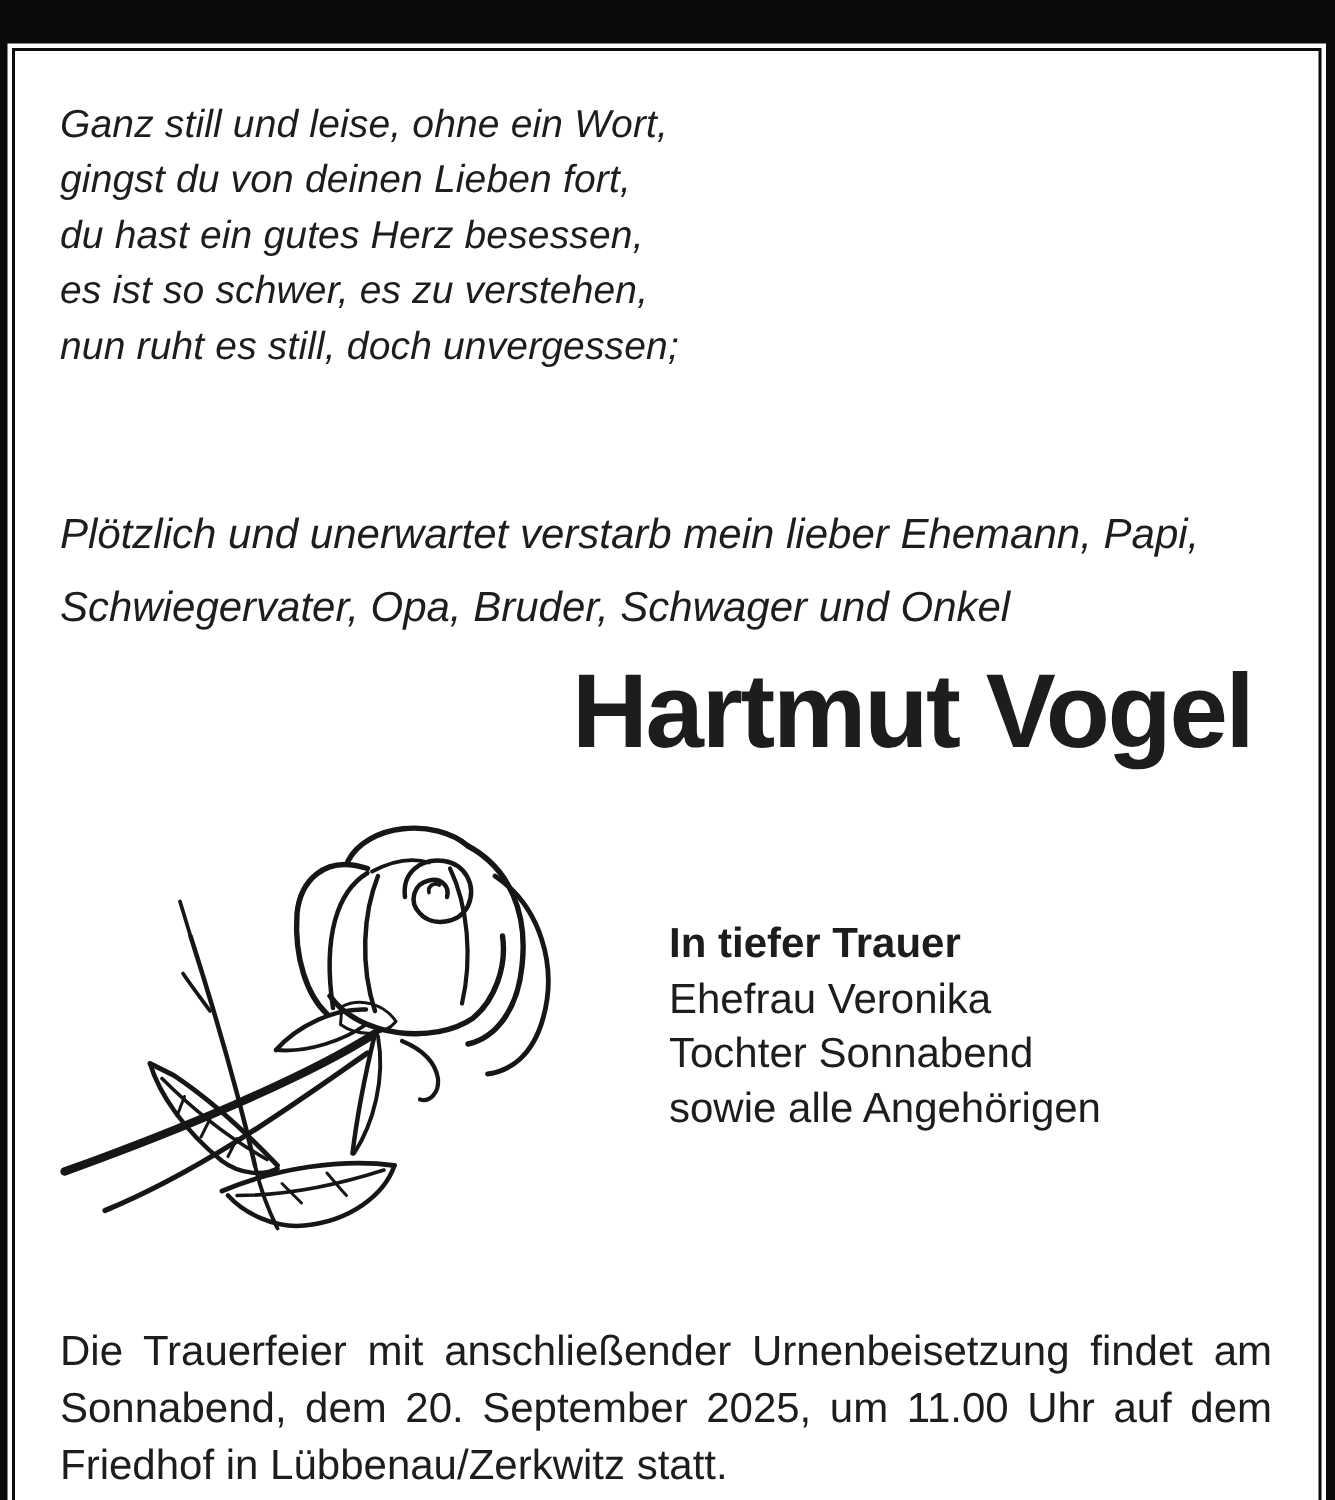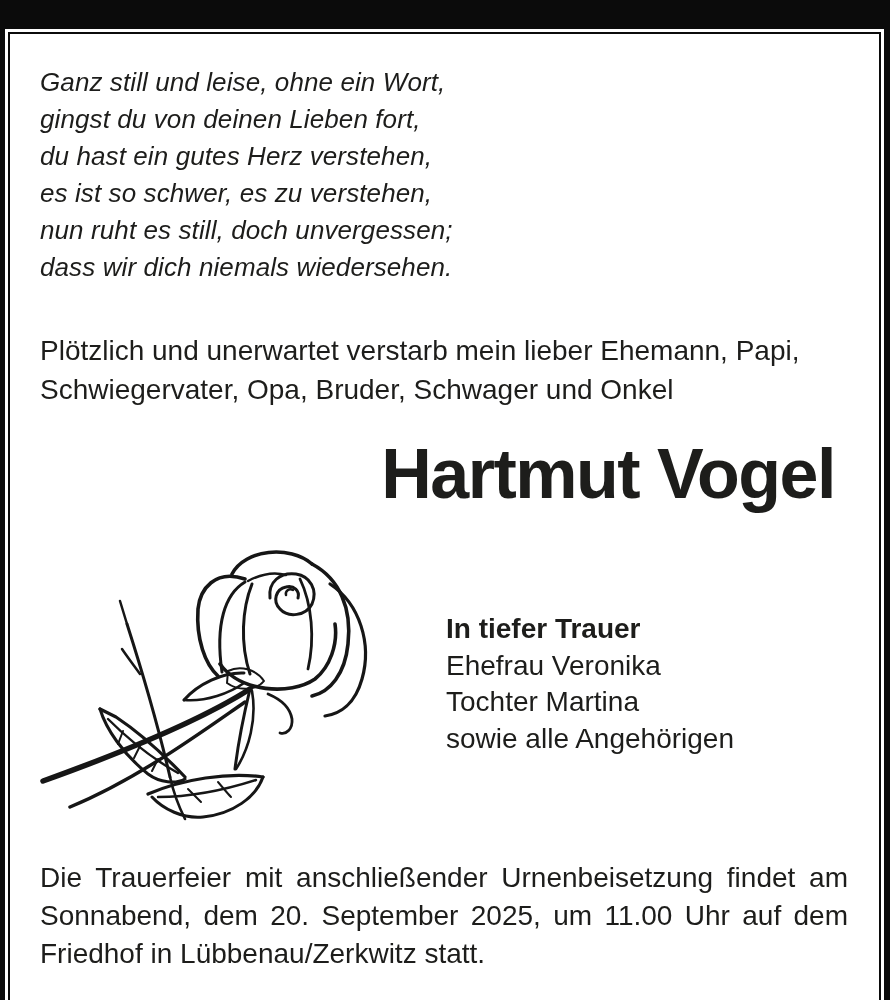--- a/index.html
+++ b/index.html
@@ -23,59 +23,58 @@
     border:2.5px solid #0b0b0b;background:#ffffff;
     position:relative;
   }
   .poem{
     position:absolute;left:30px;top:30px;
     font-size:26px;line-height:37px;font-style:italic;
     letter-spacing:.1px;
   }
   .intro{
     position:absolute;left:30px;top:297px;width:806px;
-    font-size:28px;line-height:39px;
+    font-size:28px;line-height:49px;font-style:italic;
   }
   .name{
     position:absolute;right:44px;top:405px;
     font-size:70px;font-weight:bold;letter-spacing:-1.5px;
     line-height:1;white-space:nowrap;
   }
   .dates{
     position:absolute;left:393px;top:492px;
     font-size:28px;white-space:nowrap;
   }
   .dates .birth{margin-right:42px;}
   .rose{position:absolute;left:18px;top:505px;}
   .mourning{
     position:absolute;left:436px;top:577px;
     font-size:28px;line-height:36.6px;
   }
   .mourning .head{font-weight:bold;}
   .funeral{
-    position:absolute;left:30px;top:825px;width:808px;
+    position:absolute;left:30px;top:848px;width:808px;
     font-size:28px;line-height:38px;
     text-align:justify;
   }
   .rose path{fill:none;stroke:#161616;stroke-linecap:round;stroke-linejoin:round;}
 </style>
 </head>
 <body>
 
 <div class="frame-outer">
  <div class="frame-gap">
   <div class="frame-inner">
 
     <div class="poem">
       <div>Ganz still und leise, ohne ein Wort,</div>
       <div>gingst du von deinen Lieben fort,</div>
-      <div>du hast ein gutes Herz verstehen,</div>
+      <div>du hast ein gutes Herz besessen,</div>
       <div>es ist so schwer, es zu verstehen,</div>
       <div>nun ruht es still, doch unvergessen;</div>
-      <div>dass wir dich niemals wiedersehen.</div>
     </div>
 
     <div class="intro">Plötzlich und unerwartet verstarb mein lieber Ehemann, Papi, Schwiegervater, Opa, Bruder, Schwager und Onkel</div>
 
     <div class="name">Hartmut Vogel</div>
 
 
     <svg class="rose" width="432" height="312" viewBox="0 0 432 312" aria-hidden="true">
 
       <path d="M204,35 C217,10 262,6 284,25" stroke-width="3.6"></path>
@@ -115,21 +114,21 @@
       <path d="M120,255 C155,240 200,233 235,238" stroke-width="3.2"></path>
       <path d="M235,238 C228,258 205,275 175,278 C155,280 135,270 124,258" stroke-width="3"></path>
       <path d="M130,258 C165,258 200,250 228,241" stroke-width="2.4"></path>
       <path d="M160,250 C166,256 170,260 173,263" stroke-width="2"></path>
       <path d="M190,243 C196,250 200,255 203,258" stroke-width="2"></path>
     </svg>
 
     <div class="mourning">
       <div class="head">In tiefer Trauer</div>
       <div>Ehefrau Veronika</div>
-      <div>Tochter Martina</div>
+      <div>Tochter Sonnabend</div>
       <div>sowie alle Angehörigen</div>
     </div>
 
     <div class="funeral">Die Trauerfeier mit anschließender Urnenbeisetzung findet am Sonnabend, dem 20. September 2025, um 11.00 Uhr auf dem Friedhof in Lübbenau/Zerkwitz statt.</div>
 
   </div>
  </div>
 </div>
 
 </body></html>

